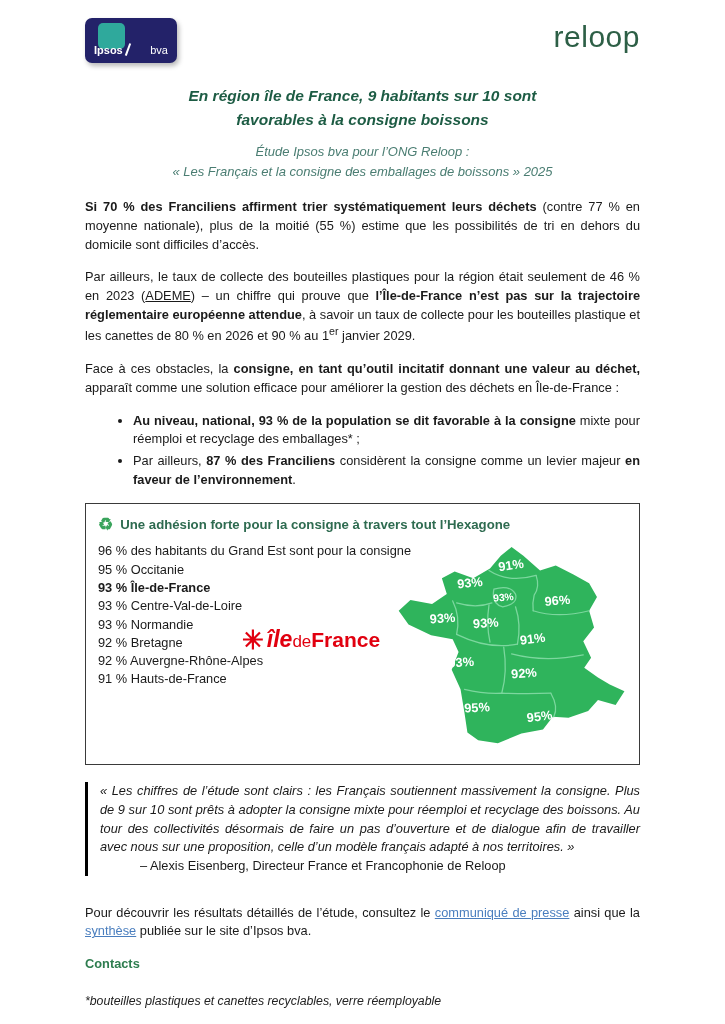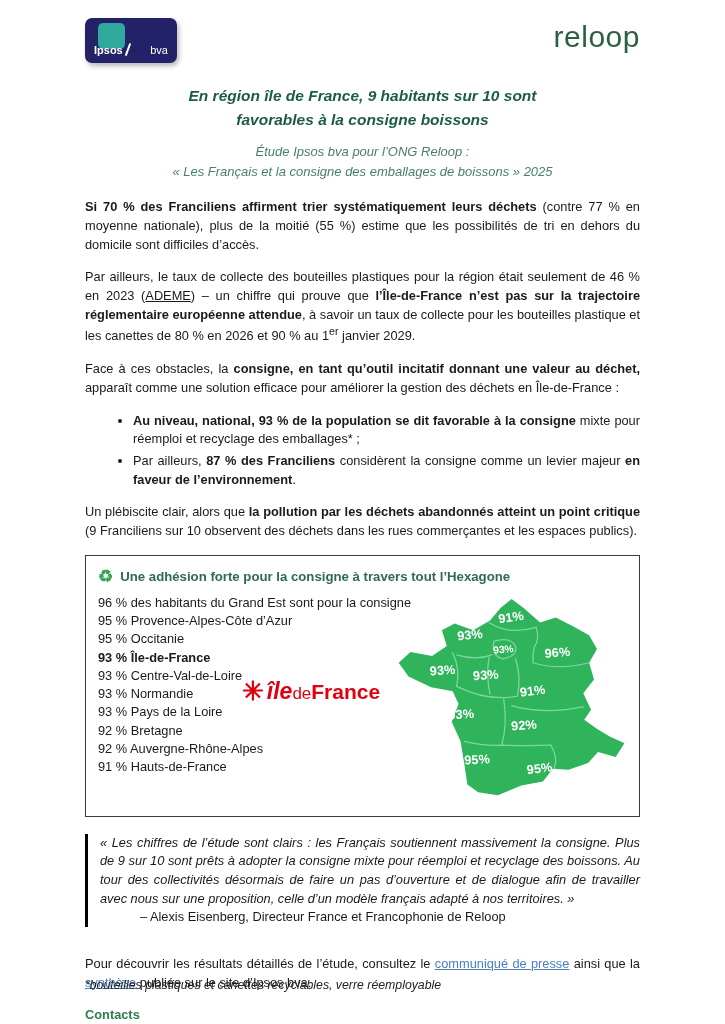--- a/index.html
+++ b/index.html
@@ -61,21 +61,21 @@
 
   
   .quote { border-left:3px solid #000000; padding-left:12px; margin:17px 0 0 0; }
   .quote-text { font-style:italic; font-size:12.8px; line-height:1.46; text-align:justify; }
   .quote-attr { font-size:12.8px; line-height:1.46;margin-left:40px; }
 
   
   .resources { margin-top:28px; }
   .contacts-header { color:#2e7d4f; font-weight:bold; font-size:12.8px; margin:15px 0 4px; }
 
-  .footnote { position:absolute; left:85px; bottom:32px; font-style:italic; font-size:12.3px; color:#222; }
+  .footnote { position:absolute; left:85px; bottom:16px; font-style:italic; font-size:12.3px; color:#222; }
 </style>
 </head>
 <body>
 
 <div class="page">
   <div class="content">
 
     <div class="topbar">
       <div class="ipsos-logo">
         <div class="ipsos-teal"></div>
@@ -99,35 +99,32 @@
 
     <p class="para"><span>Par ailleurs, le taux de collecte des bouteilles plastiques pour la région était seulement de 46 % en 2023 (</span><a class="doc-link">ADEME</a><span>) – un chiffre qui prouve que </span><span class="b">l’Île-de-France n’est pas sur la trajectoire réglementaire européenne attendue</span><span>, à savoir un taux de collecte pour les bouteilles plastique et les canettes de 80 % en 2026 et 90 % au 1</span><sup>er</sup><span> janvier 2029.</span></p>
 
     <p class="para"><span>Face à ces obstacles, la </span><span class="b">consigne, en tant qu’outil incitatif donnant une valeur au déchet,</span><span> apparaît comme une solution efficace pour améliorer la gestion des déchets en Île-de-France :</span></p>
 
     <ul class="bullets">
       <li><span class="b">Au niveau, national, 93 % de la population se dit favorable à la consigne</span><span> mixte pour réemploi et recyclage des emballages* ;</span></li>
       <li><span>Par ailleurs, </span><span class="b">87 % des Franciliens</span><span> considèrent la consigne comme un levier majeur </span><span class="b">en faveur de l’environnement</span><span>.</span></li>
     </ul>
 
-    <p class="para"><span>Un plébiscite clair, alors que </span><span class="b">la pollution par les déchets abandonnés atteint un point critique</span><span> (9 Franciliens sur 10 observent des déchets dans les rues commerçantes et les espaces publics).</span></p>
 
     <div class="adhesion-box">
       <div class="box-header">
         <span class="recycle">♻</span>
         <span>Une adhésion forte pour la consigne à travers tout l’Hexagone</span>
       </div>
       <div class="region-list">
         <div class="region-row">96 % des habitants du Grand Est sont pour la consigne</div>
-        <div class="region-row">95 % Provence-Alpes-Côte d’Azur</div>
         <div class="region-row">95 % Occitanie</div>
         <div class="region-row bold">93 % Île-de-France</div>
         <div class="region-row">93 % Centre-Val-de-Loire</div>
         <div class="region-row">93 % Normandie</div>
-        <div class="region-row">93 % Pays de la Loire</div>
         <div class="region-row">92 % Bretagne</div>
         <div class="region-row">92 % Auvergne-Rhône-Alpes</div>
         <div class="region-row">91 % Hauts-de-France</div>
       </div>
 
       <div class="idf-logo">
         <span class="idf-star">✳</span>
         <span><span class="idf-p1">île</span><span class="idf-p2">de</span><span class="idf-p3">France</span></span>
       </div>
 

